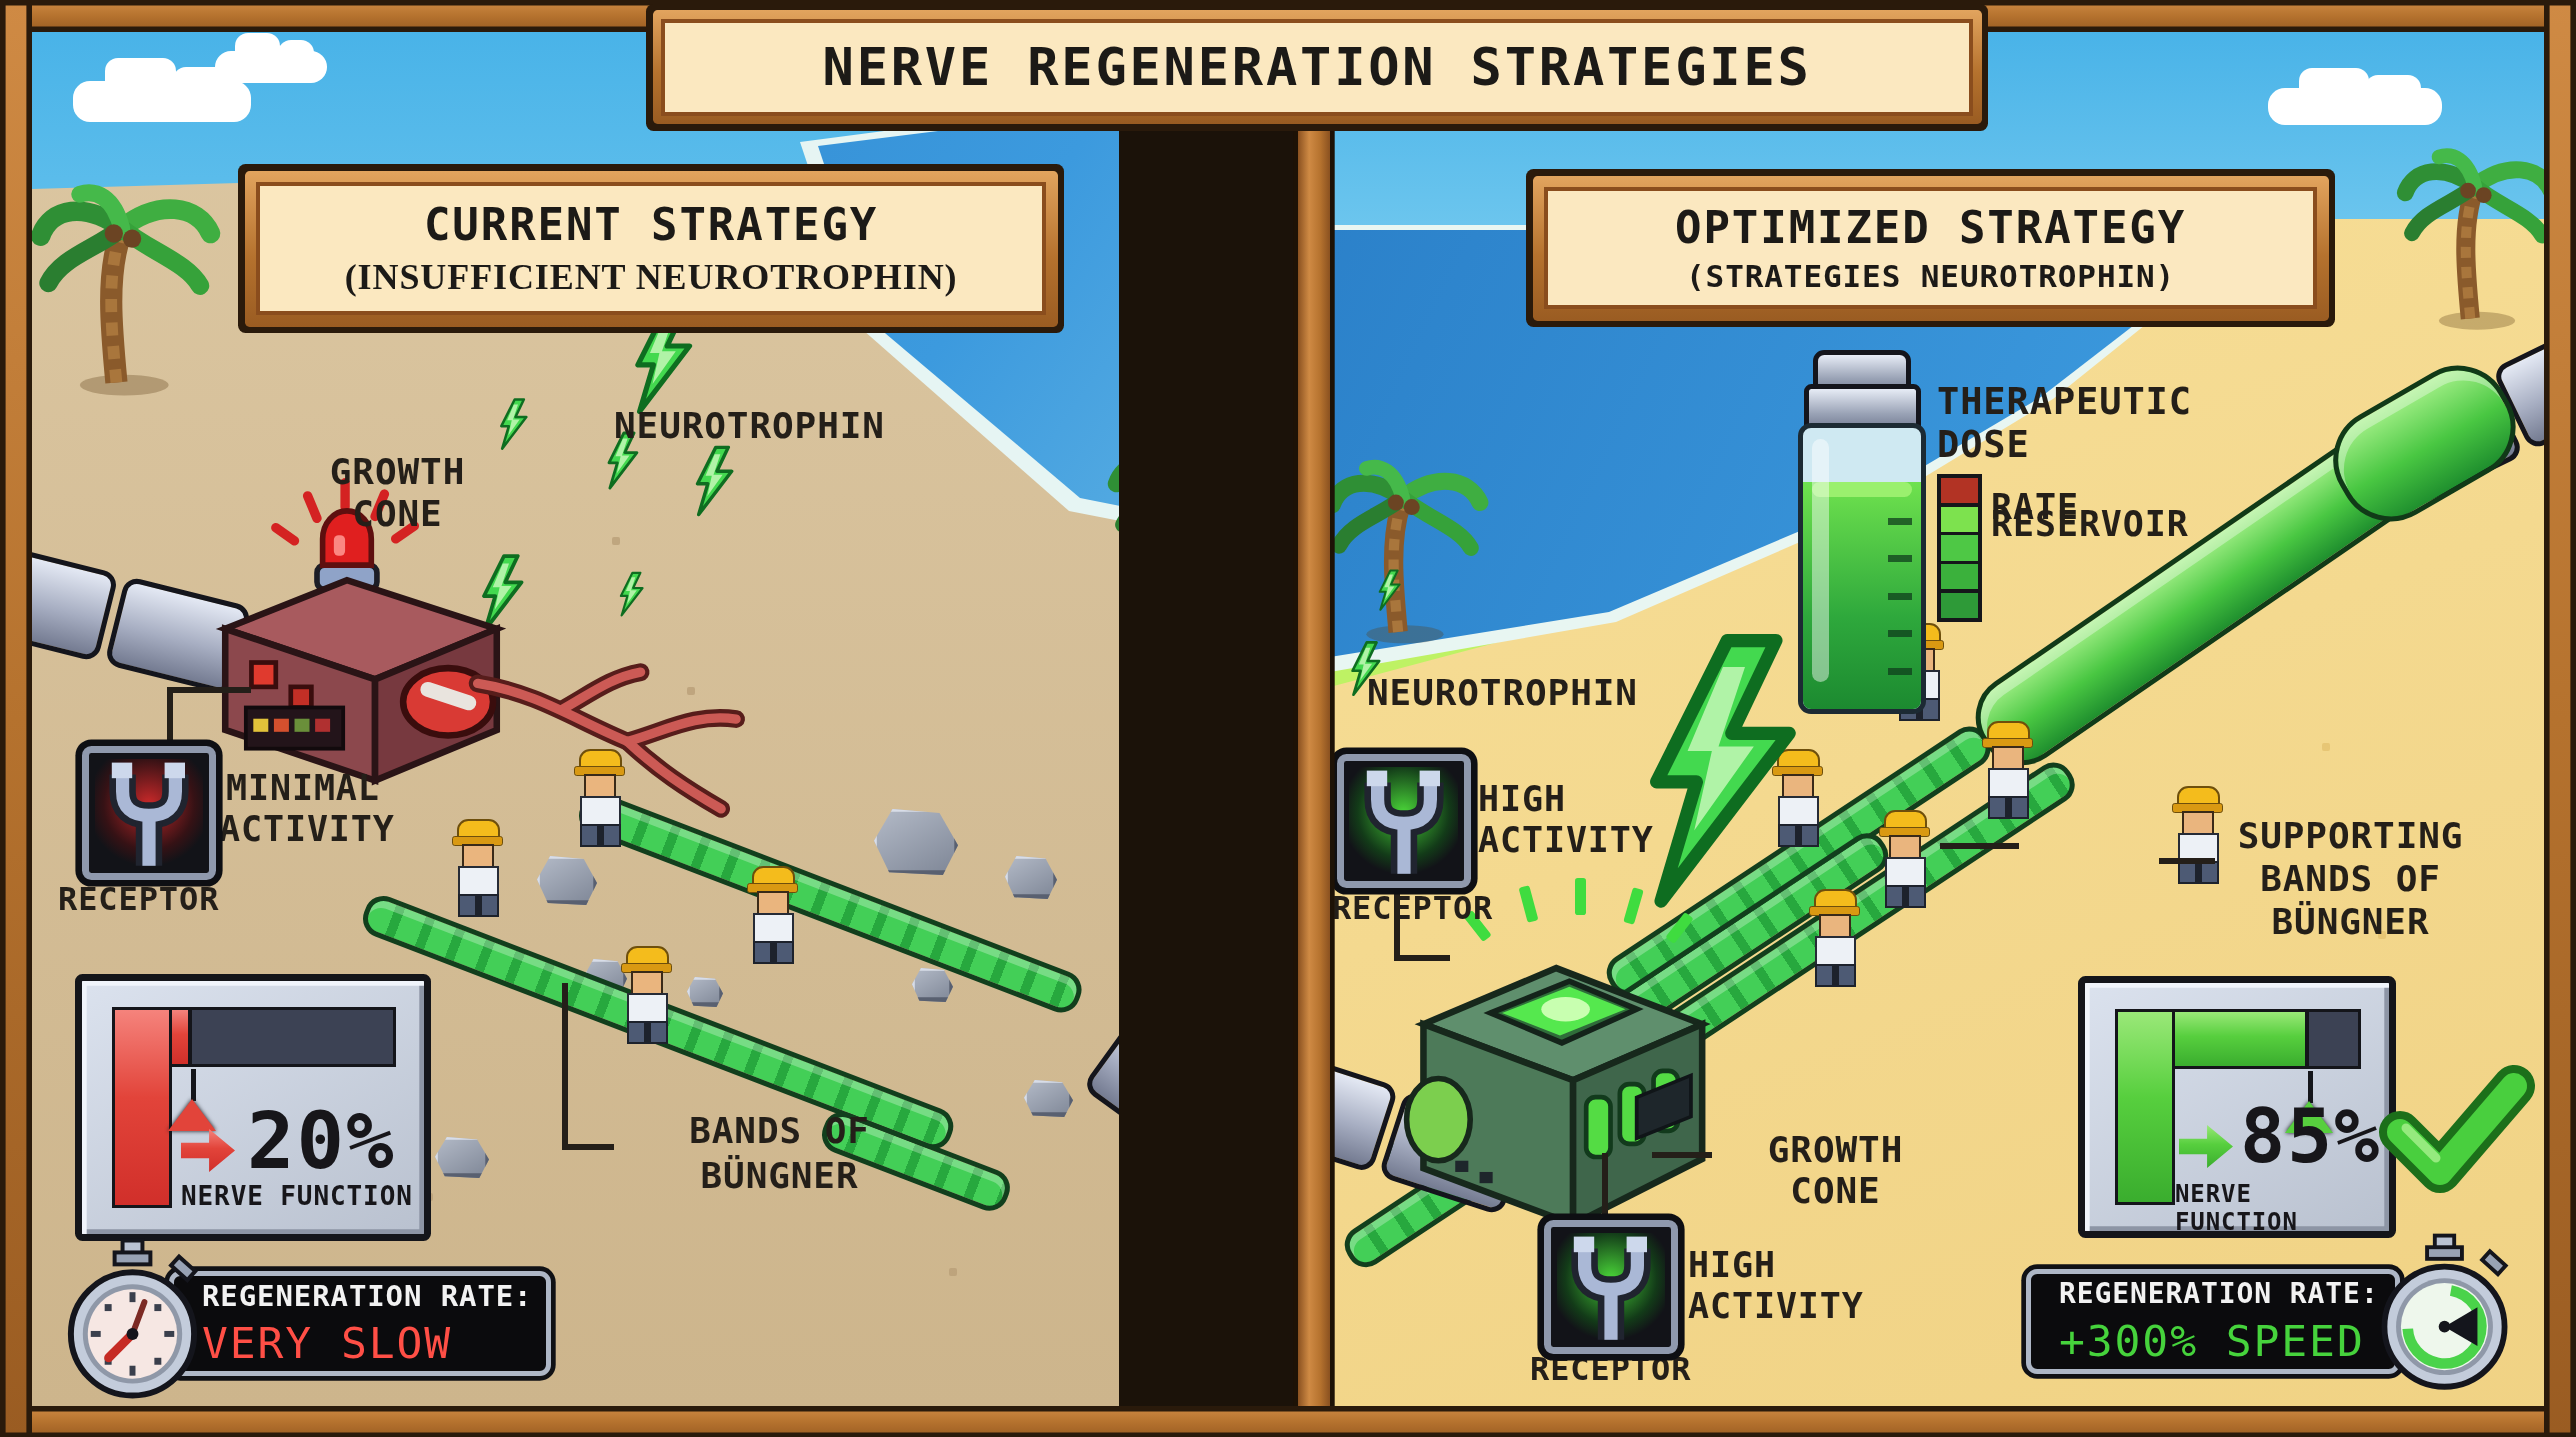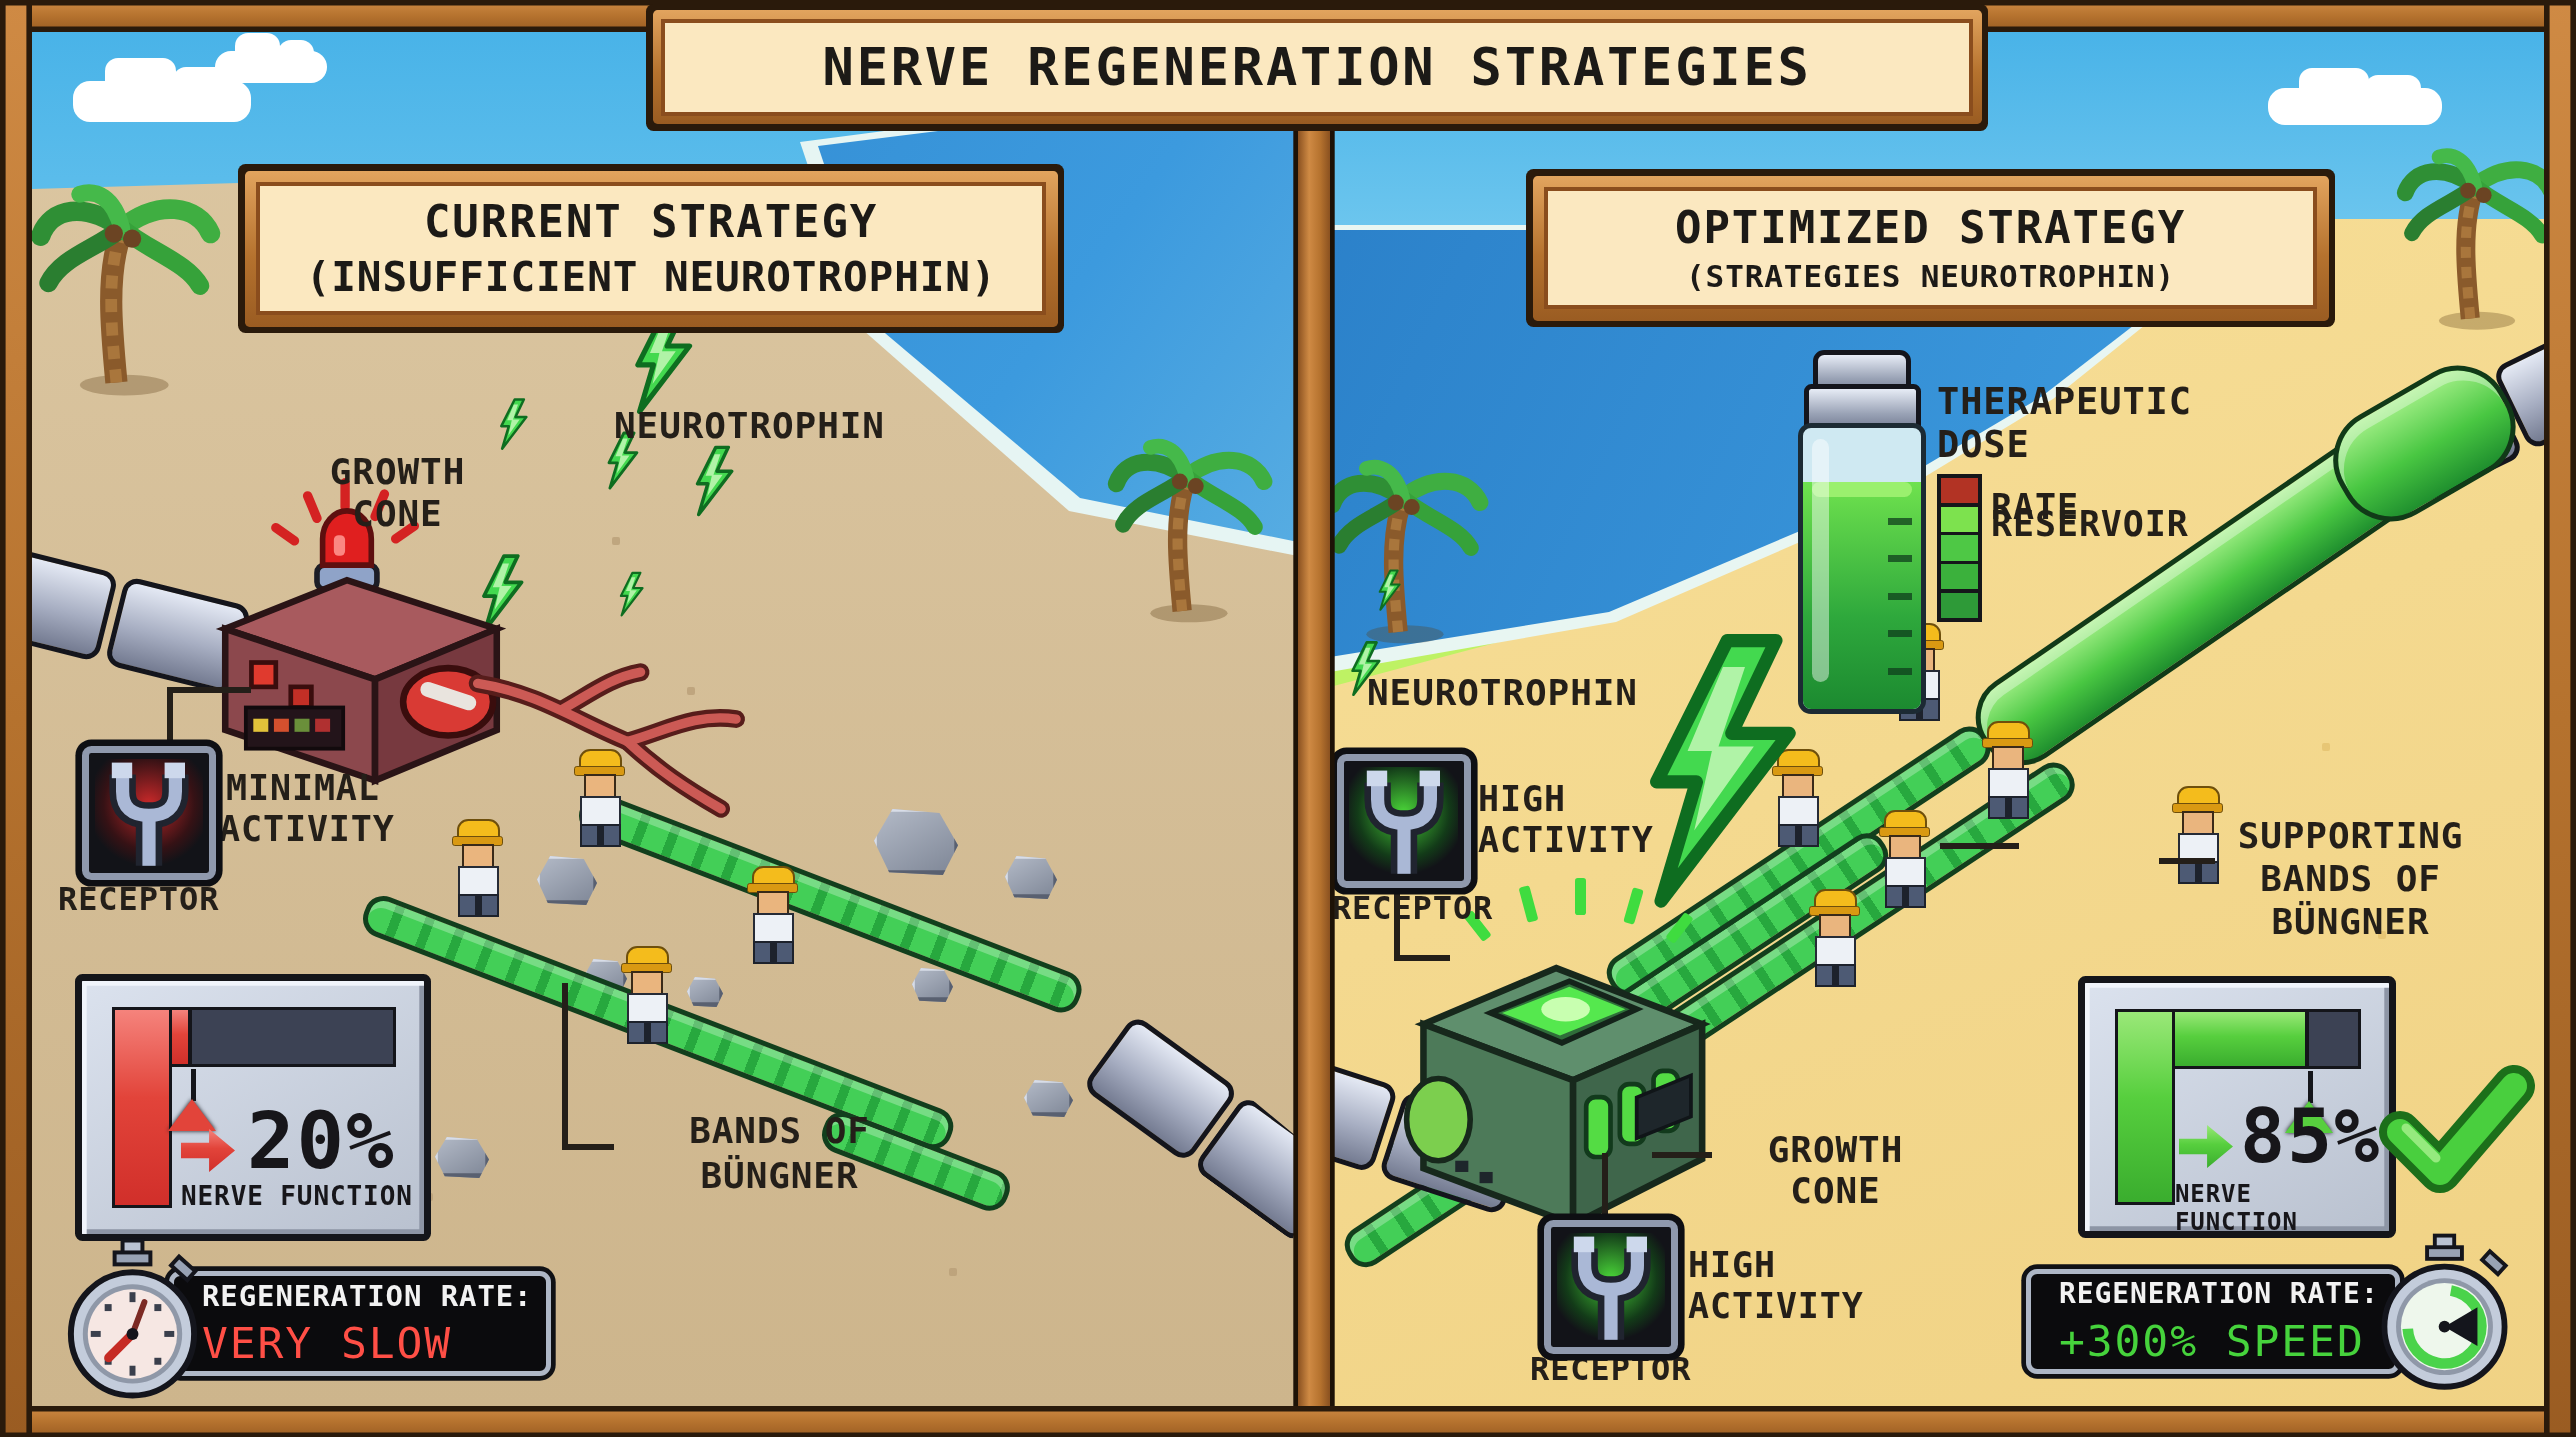--- a/index.html
+++ b/index.html
@@ -4,21 +4,21 @@
 <style>
   html,body{margin:0;padding:0;background:#241607;}
   #stage{position:relative;width:2576px;height:1438px;background:#1b1209;overflow:hidden;
          font-family:"DejaVu Sans Mono",monospace;}
   .abs{position:absolute;}
   .framebar{position:absolute;background:linear-gradient(180deg,#cf8a44,#b5722e 50%,#9a5c22);box-shadow:inset 0 0 0 5.6px #2a1a0b;z-index:40;}
   .divider{position:absolute;left:1298px;top:32px;width:32px;height:1374px;z-index:30;
            background:linear-gradient(90deg,#8a5120,#cf8a44 35%,#b5722e 70%,#8a5120);
            box-shadow:-4.7px 0 0 #1d1206,4.7px 0 0 #1d1206;}
   .scene{position:absolute;top:32px;height:1374px;overflow:hidden;}
-  #scene-left{left:32px;width:1266px;background:#d5bf99;}
+  #scene-left{left:32px;width:1087px;background:#d5bf99;}
   #scene-right{left:1330px;width:1326px;background:#bef264;}
   
   .sky{position:absolute;left:0;top:0;right:0;}
   .poly{position:absolute;left:0;top:0;width:100%;height:100%;}
   .cloud{position:absolute;background:#ffffff;border-radius:17px;}
   .cloud:before,.cloud:after{content:"";position:absolute;background:#fff;border-radius:13px;}
   .cloud:before{left:18%;top:-55%;width:40%;height:110%;}
   .cloud:after{right:12%;top:-35%;width:32%;height:90%;}
   .speck{position:absolute;width:8.4px;height:8.4px;border-radius:1.9px;opacity:.8;}
   
@@ -132,21 +132,21 @@
       </svg>
     <div class="speck" style="left:580px;top:505px;background:#b99f78;"></div>
     <div class="speck" style="left:655px;top:655px;background:#b99f78;"></div>
     <div class="speck" style="left:393px;top:1161px;background:#b99f78;"></div>
     <div class="speck" style="left:917px;top:1236px;background:#b99f78;"></div>
 
     <div class="sign" style="left:206px;top:132px;width:813px;height:156px;">
       <div class="sign-mid">
           <div class="sign-face">
         <div class="l1" style="font-size:44px;">CURRENT STRATEGY</div>
-        <div class="l2" style="font-size:41px;">(INSUFFICIENT NEUROTROPHIN)</div>
+        <div class="l2" style="font-size:36px;font-family:Liberation Serif, serif;">(INSUFFICIENT NEUROTROPHIN)</div>
       </div>
         </div>
     </div>
 
     <svg class="icon" style="left:520px;top:165px;width:36px;height:60px;" viewBox="0 0 72 120">
         <use href="#bolt"></use>
       </svg>
     <svg class="icon" style="left:599px;top:277px;width:62px;height:105px;" viewBox="0 0 72 120">
         <use href="#bolt"></use>
       </svg>

